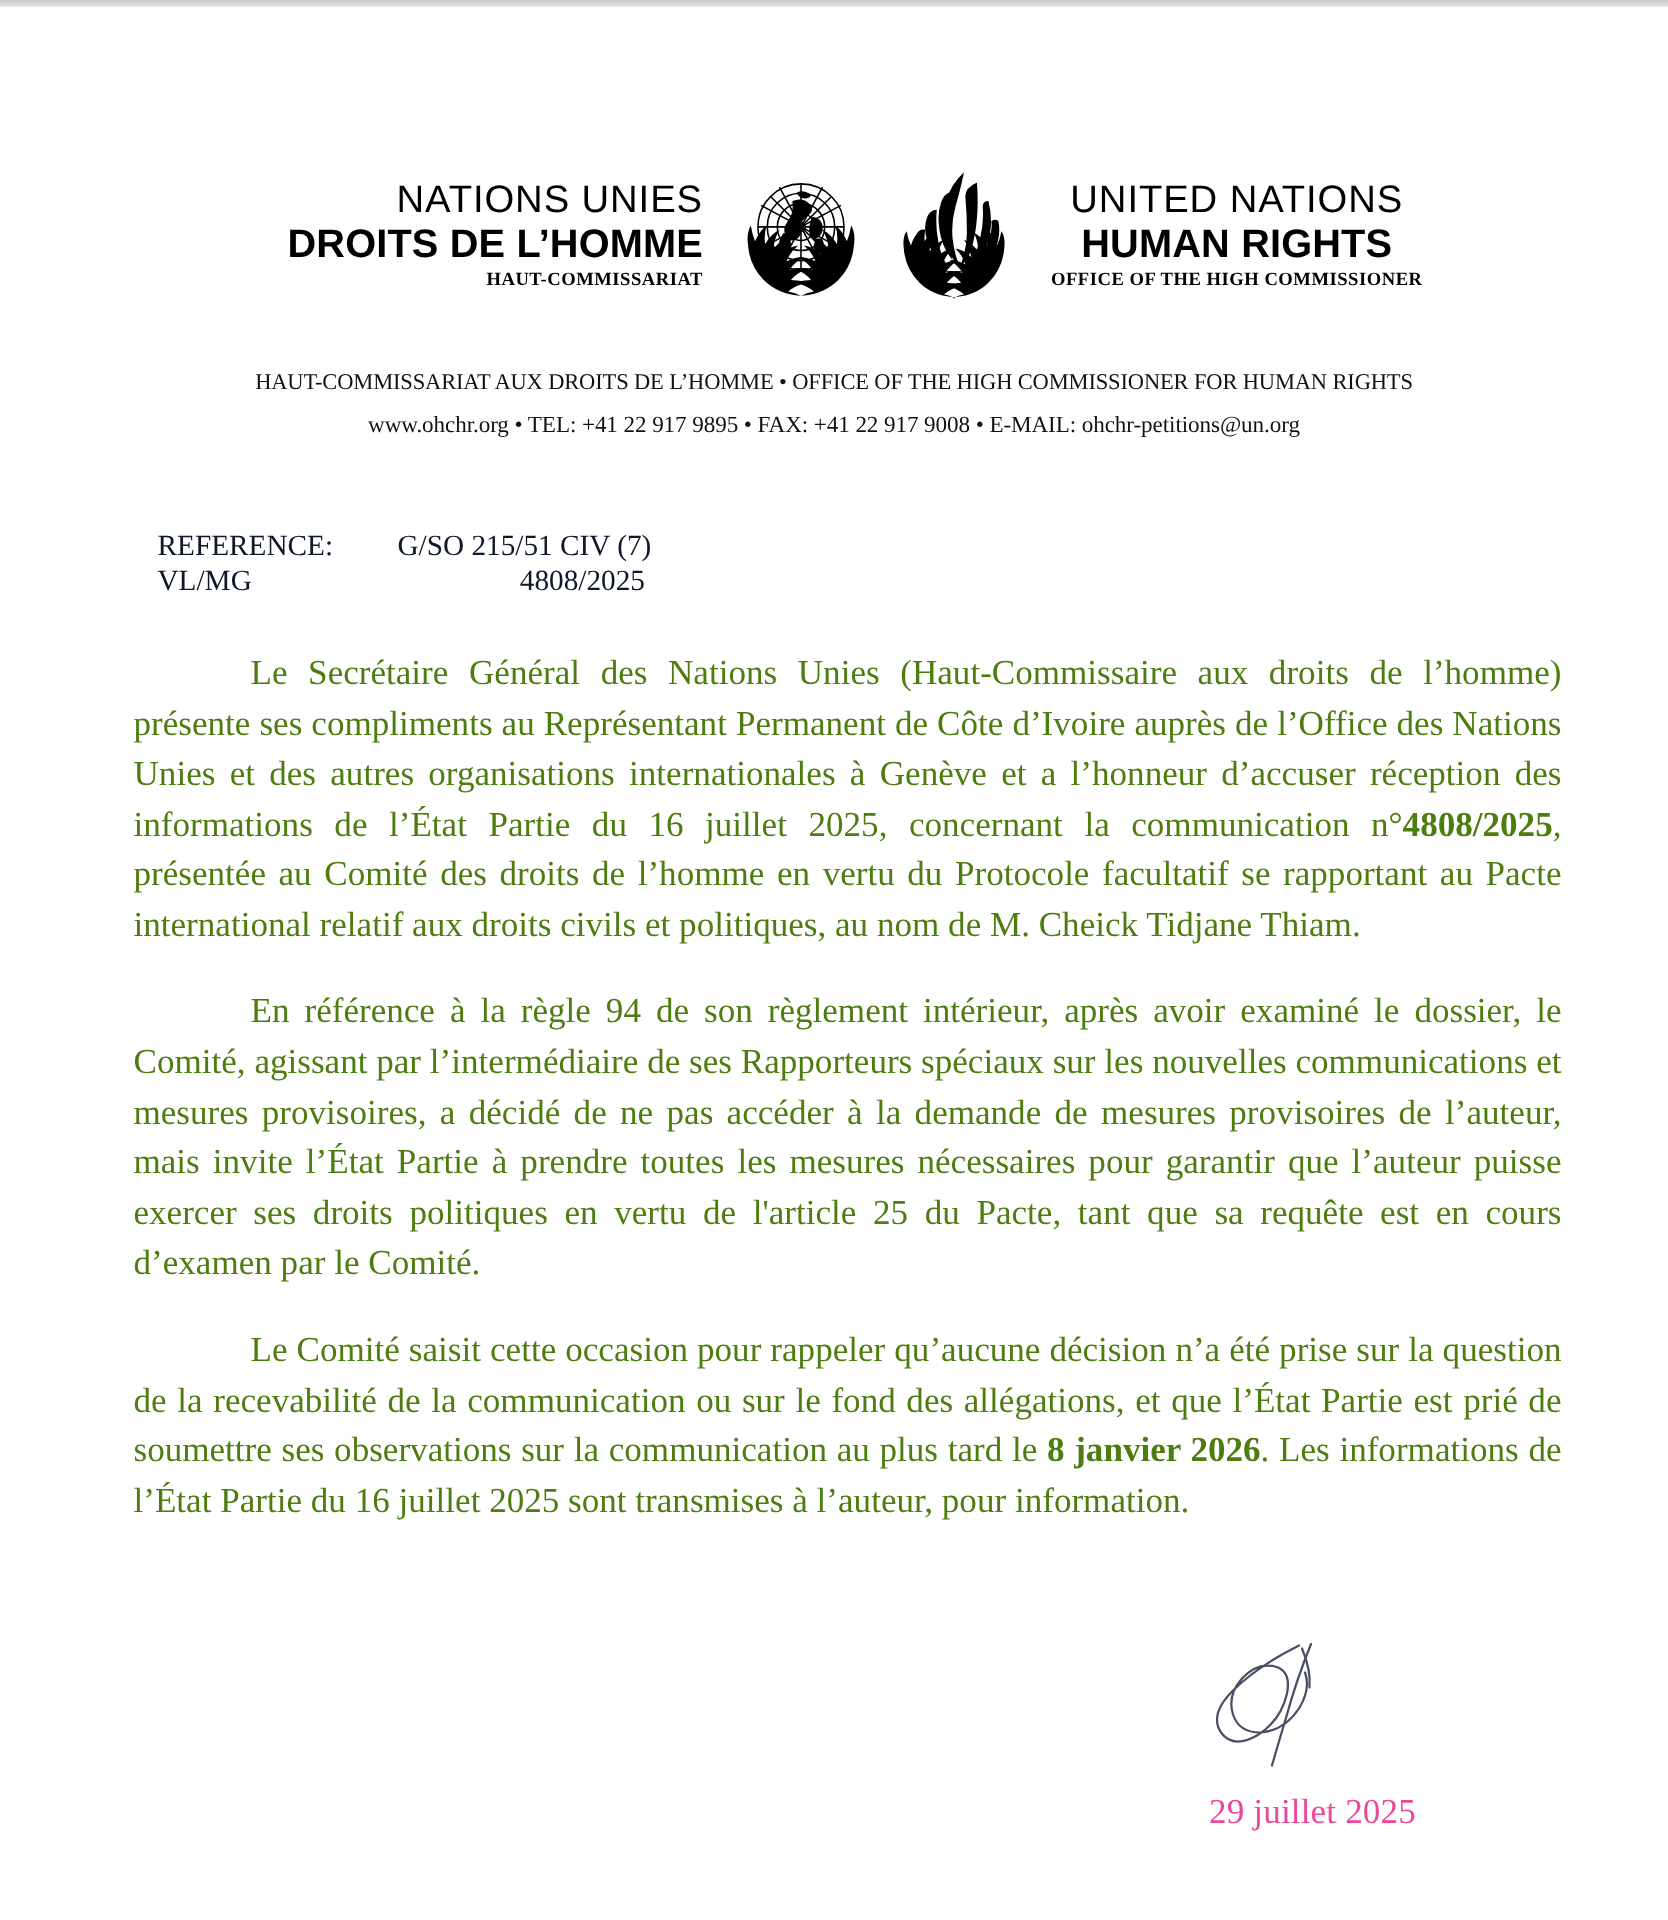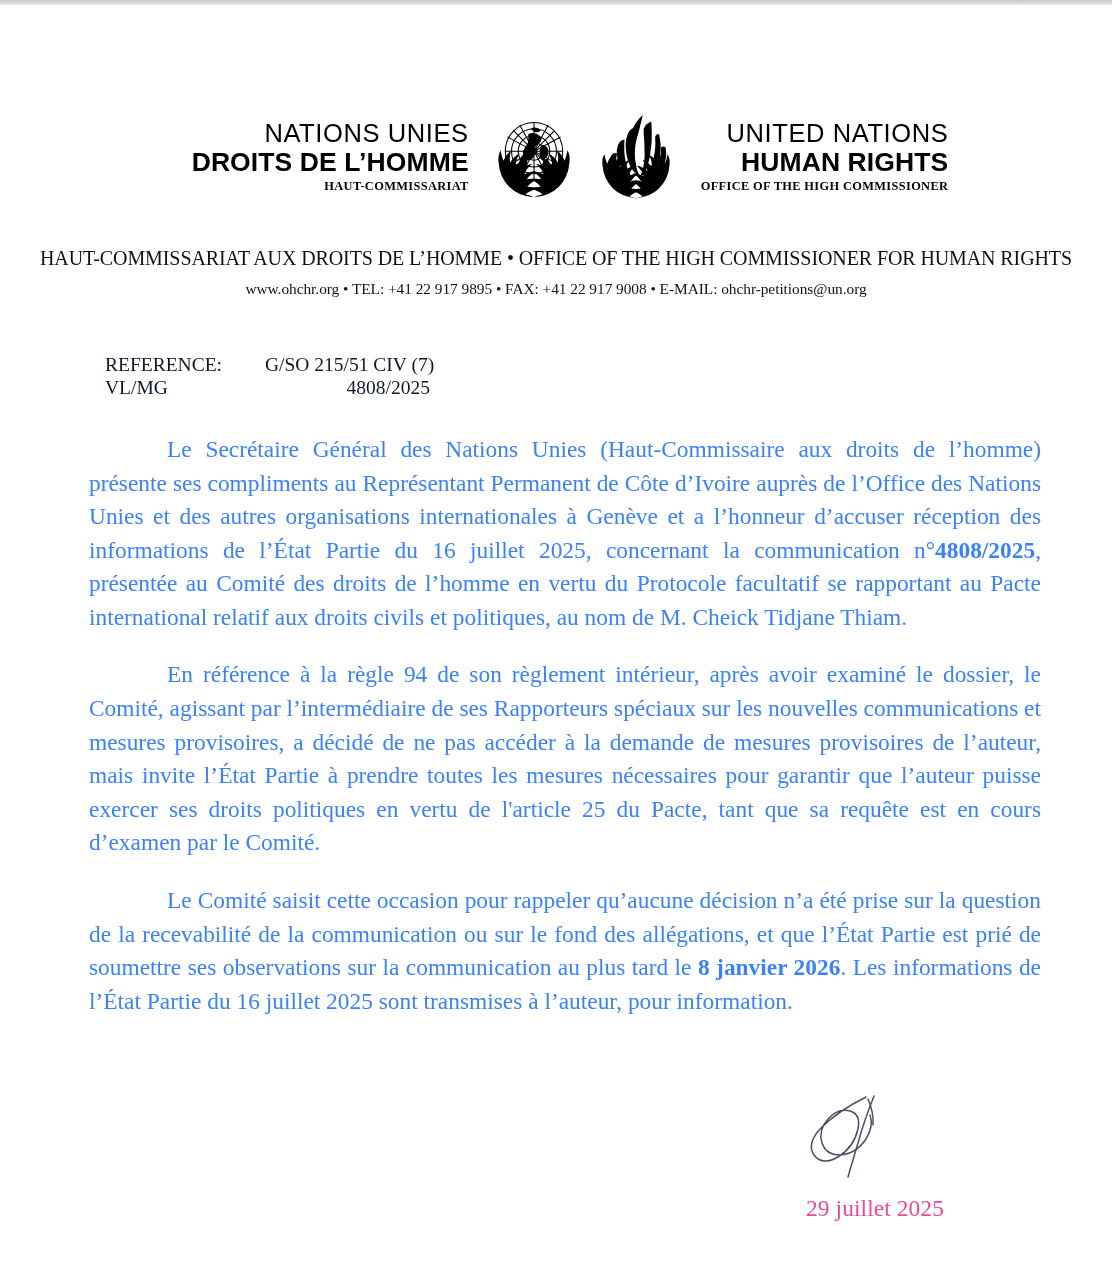--- a/index.html
+++ b/index.html
@@ -43,21 +43,21 @@
     justify-content: center;
     gap: 13px;
   }
 
   .lh-text {
     font-family: "Liberation Sans", "DejaVu Sans", sans-serif;
     color: #000;
     line-height: 1.0;
   }
   .lh-text.fr { text-align: right; margin-left: 28px; }
-  .lh-text.en { text-align: right; }
+  .lh-text.en { text-align: center; }
 
   .lh-line1 {
     font-size: 25.5px;
     font-weight: 400;
     letter-spacing: 0.6px;
     white-space: nowrap;
   }
   .lh-line2 {
     font-size: 26.5px;
     font-weight: 700;
@@ -90,21 +90,21 @@
     width: 1112px;
     text-align: center;
     font-family: "Liberation Serif", "DejaVu Serif", serif;
     color: #111;
   }
   .addr-line {
     white-space: nowrap;
     font-variant: small-caps;
   }
   .addr-1 {
-    font-size: 20px;
+    font-size: 15px;
     letter-spacing: -0.1px;
     line-height: 1.0;
   }
   .addr-2 {
     font-size: 17.2px;
     letter-spacing: -0.1px;
     line-height: 1.0;
     margin-top: 11px;
   }
   .addr-3 {
@@ -141,21 +141,21 @@
 
   
   .body-text {
     position: absolute;
     top: 428px;
     left: 89px;
     width: 952px;
     font-size: 23.4px;
     line-height: 1.435;
     text-align: justify;
-    color: #3b82f6;
+    color: #4d7c0f;
   }
   .body-text p {
     margin: 0 0 24px 0;
     text-indent: 78px;
     text-align: justify;
     text-justify: inter-word;
   }
   .body-text p:last-child { margin-bottom: 0; }
   .body-text b { font-weight: 700; }
 

